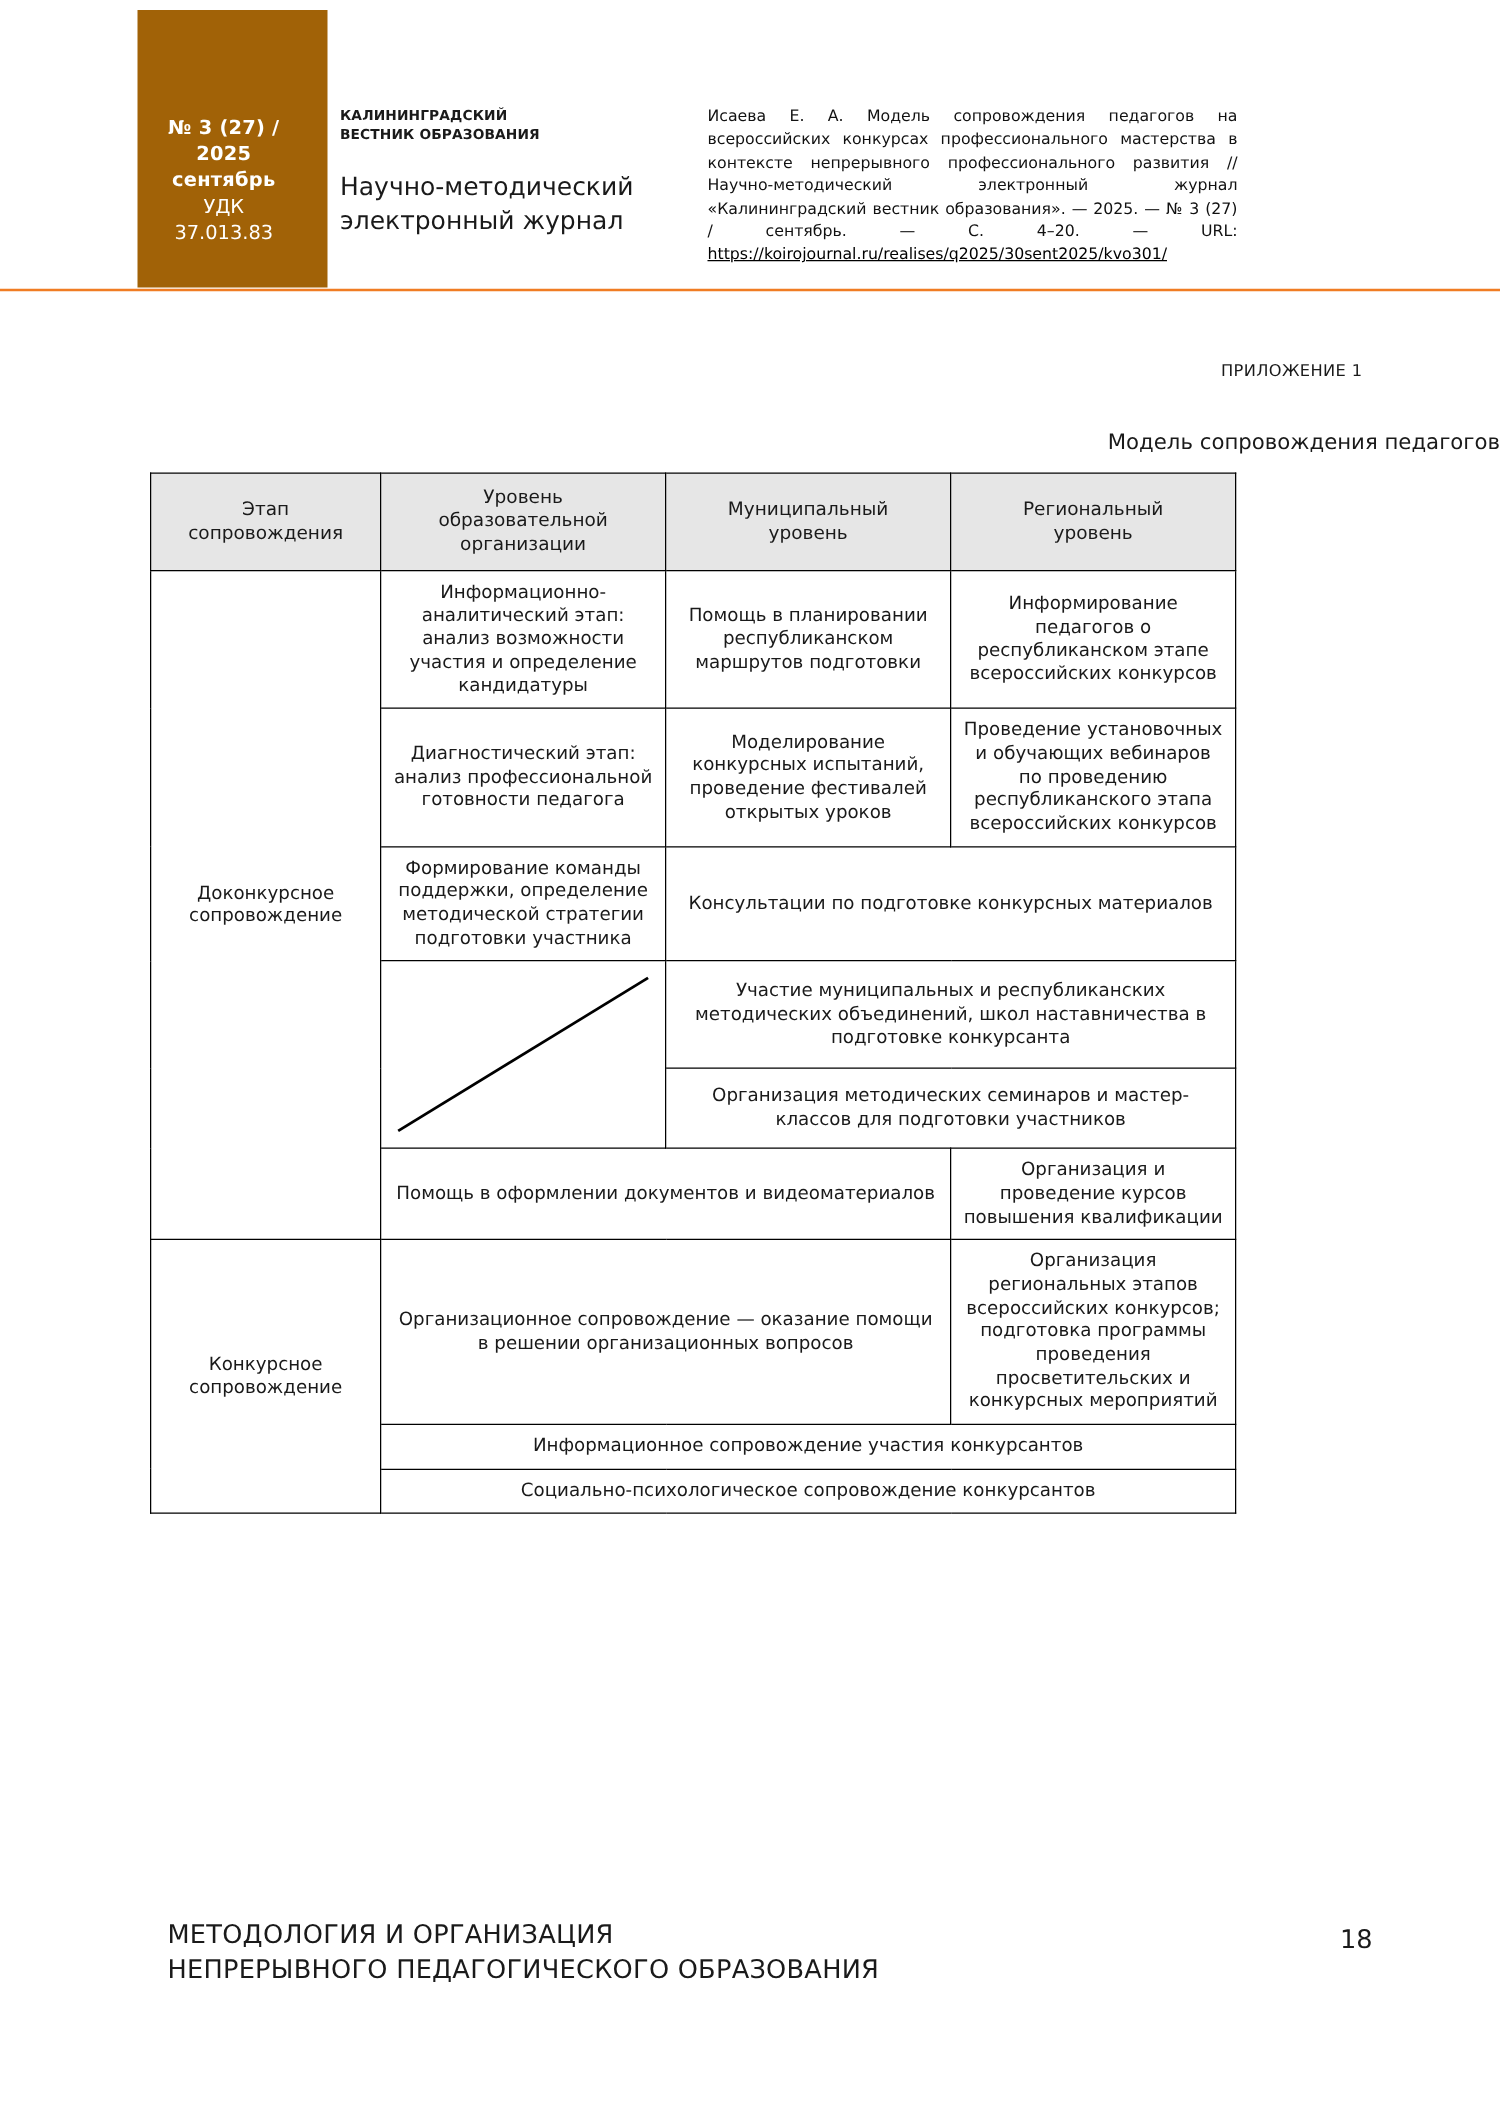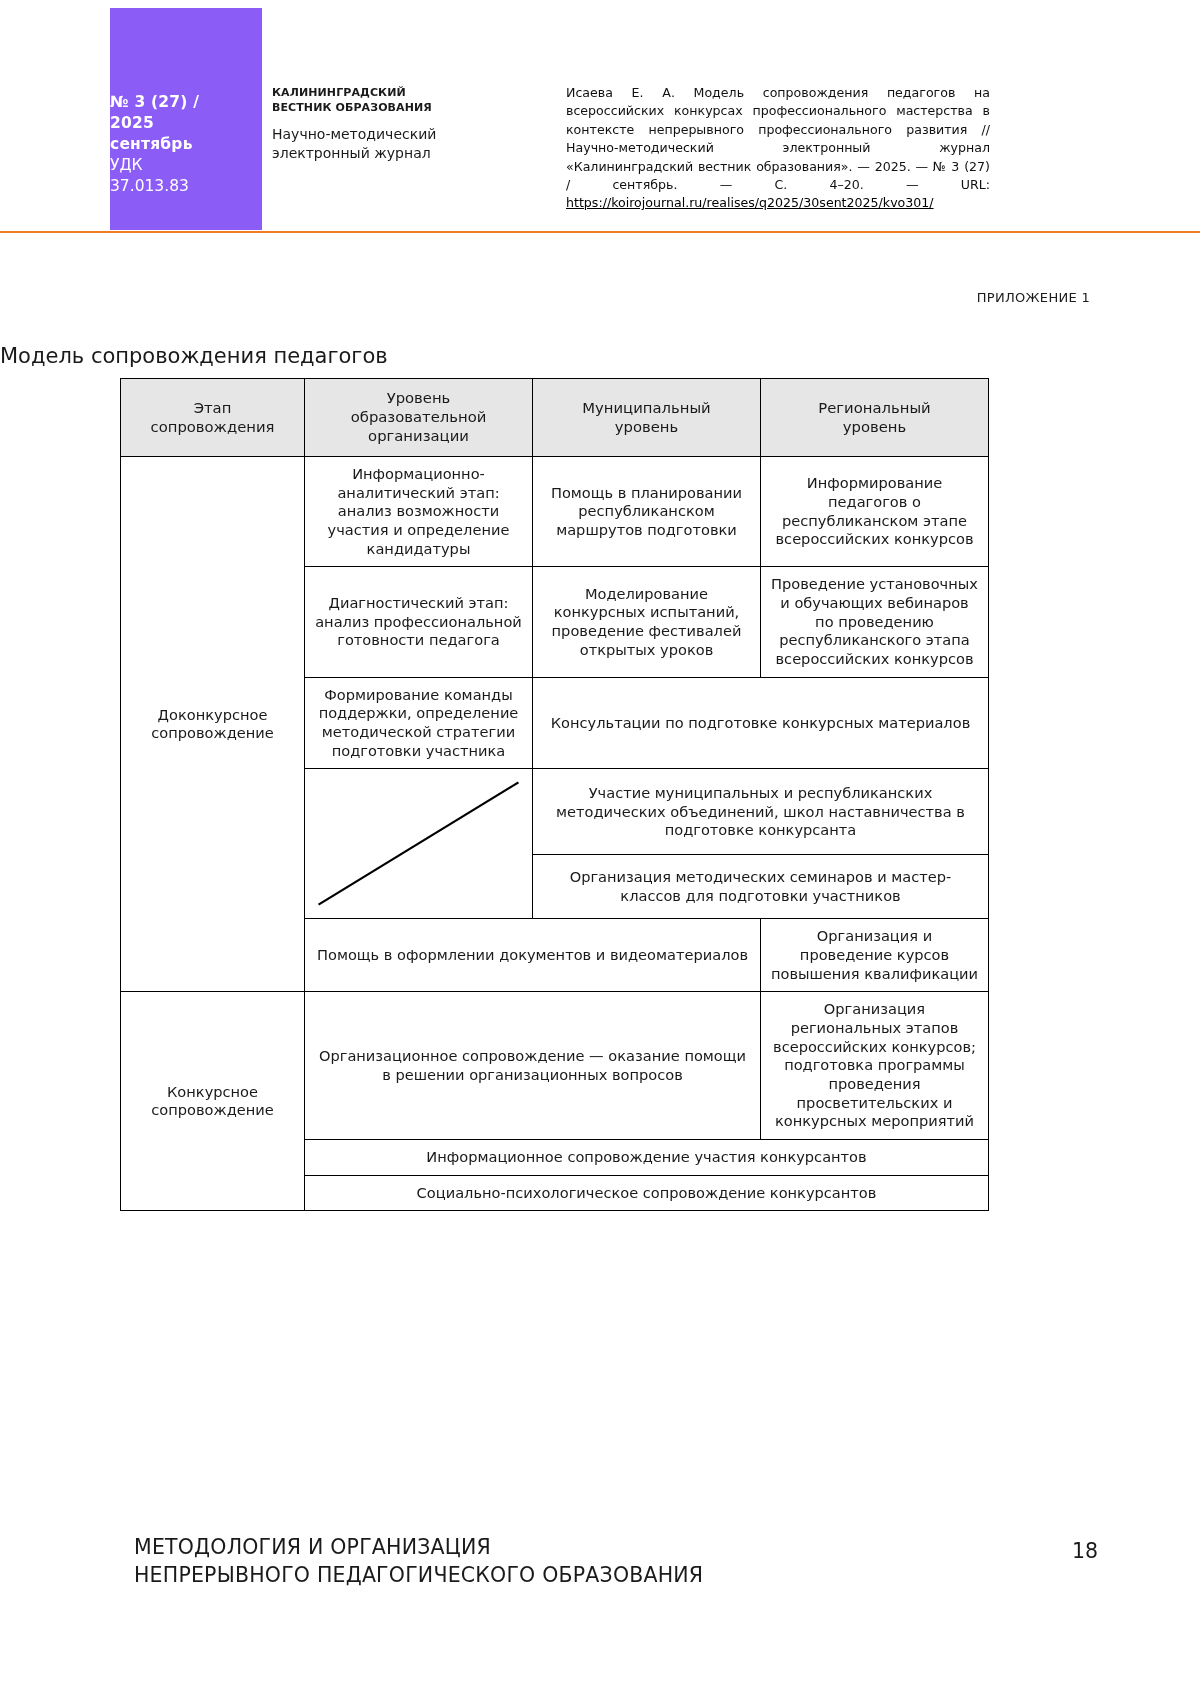--- a/index.html
+++ b/index.html
@@ -21,24 +21,24 @@
   .page-header {
     position: relative;
     height: 246px;
   }
   .header-orange {
     position: absolute;
     left: 110px;
     top: 8px;
     width: 152px;
     height: 222px;
-    background: #8b5cf6;
+    background: #a16207;
     color: #ffffff;
     padding: 84px 14px 0 0;
-    text-align: left;
+    text-align: center;
   }
   .header-orange .issue {
     font-size: 15.5px;
     font-weight: bold;
     line-height: 1.35;
     letter-spacing: .2px;
   }
   .header-orange .udk-block {
     font-size: 15.5px;
     line-height: 1.35;
@@ -50,22 +50,22 @@
     top: 86px;
     width: 270px;
   }
   .header-journal .jtitle {
     font-size: 11px;
     font-weight: bold;
     line-height: 1.32;
     letter-spacing: .1px;
   }
   .header-journal .jsub {
-    margin-top: 10px;
-    font-size: 14px;
+    margin-top: 21px;
+    font-size: 20px;
     line-height: 1.35;
   }
   .header-citation {
     position: absolute;
     left: 566px;
     top: 84px;
     width: 424px;
     font-size: 12.6px;
     line-height: 1.46;
     text-align: justify;
@@ -90,22 +90,22 @@
     right: 110px;
     top: 290px;
     font-size: 13px;
     letter-spacing: .3px;
   }
   .model-title {
     position: absolute;
     left: 0;
     right: 0;
     top: 344px;
-    text-align: left;
-    font-size: 21px;
+    text-align: right;
+    font-size: 17px;
   }
 
   
   .model-table-wrap {
     position: absolute;
     left: 120px;
     top: 378px;
     width: 868px;
   }
   table.model {

